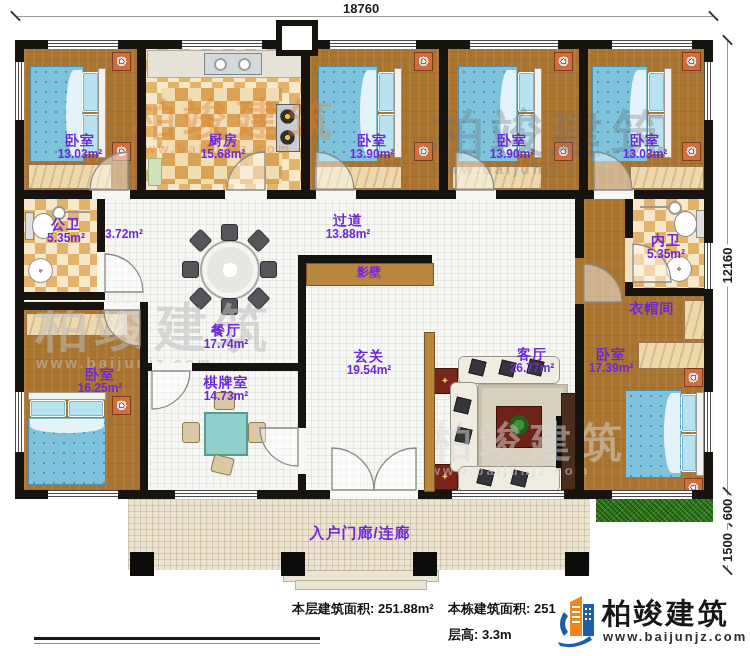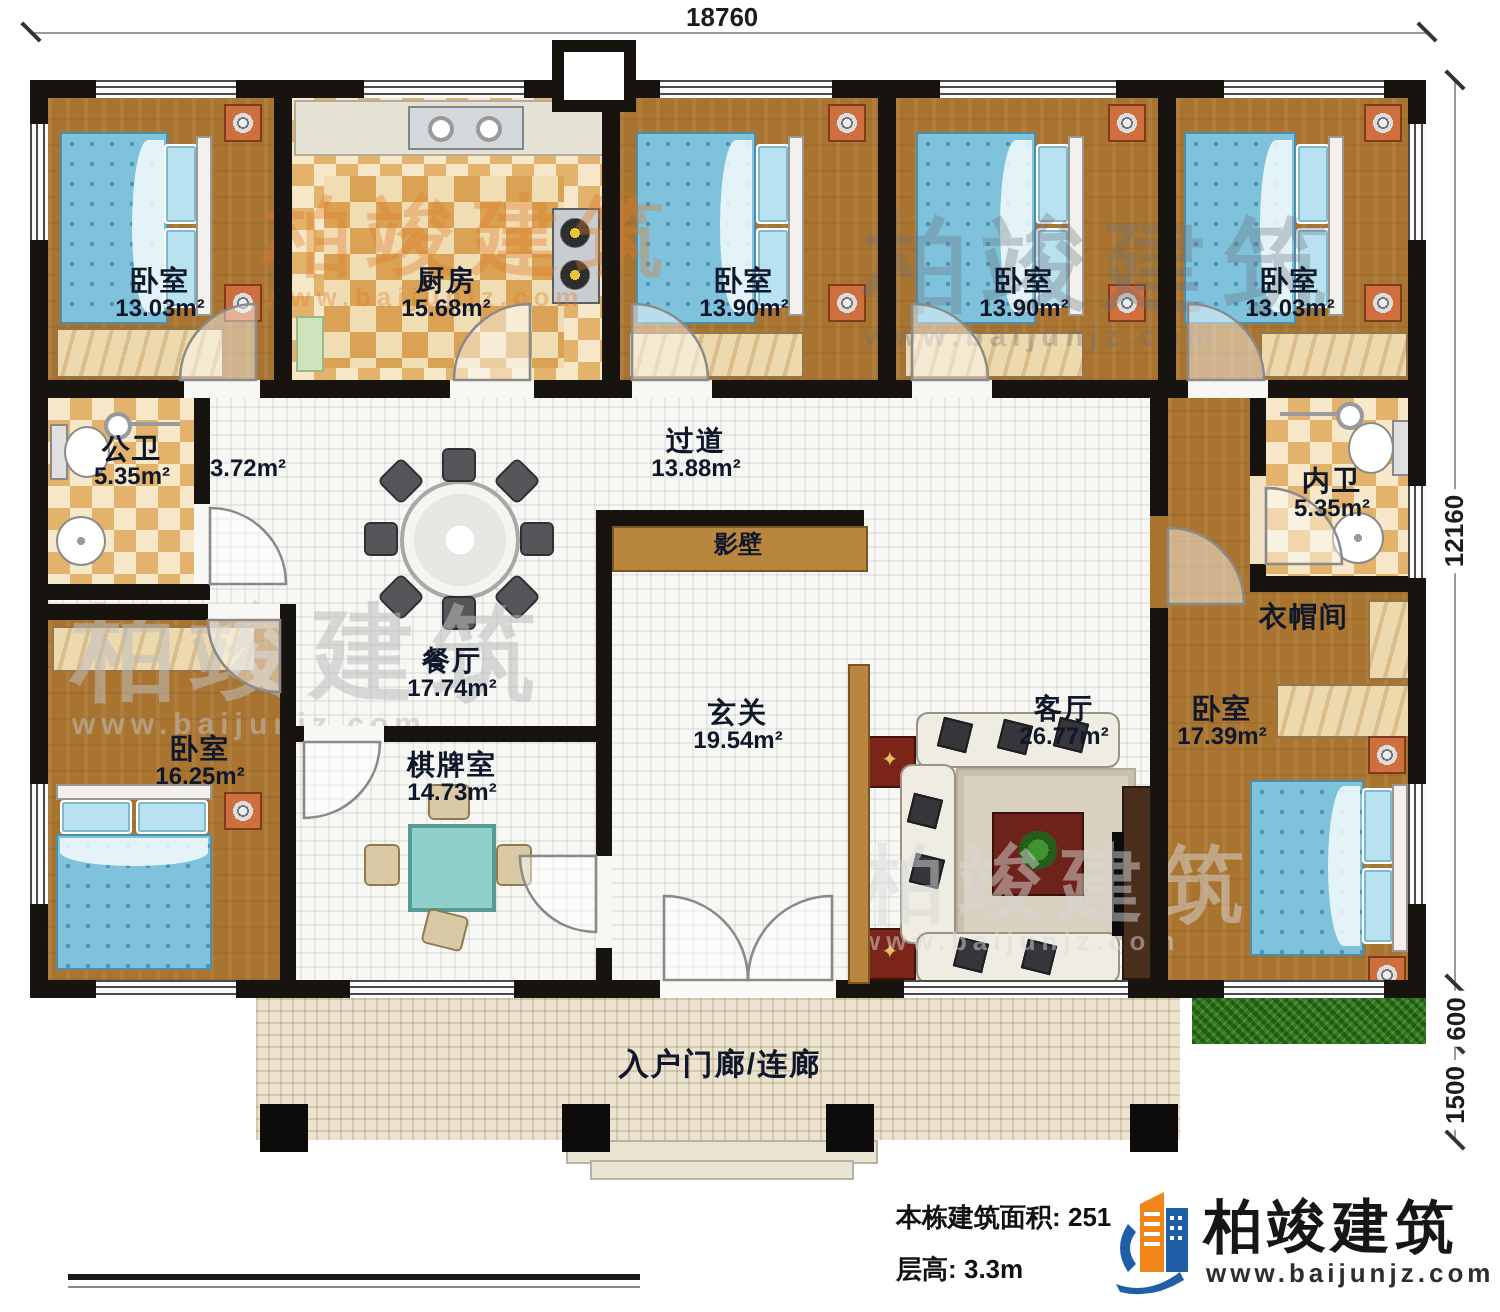--- a/index.html
+++ b/index.html
@@ -57,21 +57,21 @@
   .sinkunit{background:#d4d9db;border:1px solid #7e8689;}
   .stove{background:#c9cdd0;border:1px solid #5a5f63;}
   .burner{background:radial-gradient(circle,#e8c832 0 2.5px,#2e2e2e 2.5px 7px,#666 7px 8px);border-radius:50%;}
   .mat{background:#cfe4bd;border:1px solid #9ab886;}
   .pipe{background:#9a9a9a;}
   .knob{border:2px solid #9a9a9a;border-radius:50%;background:#fff;}
   .column{background:#0e0c0a;z-index:5;}
   .step{background:#eae4d2;border:1px solid #b8b2a2;z-index:1;}
   
   .rlabel{transform:translateX(-50%);display:flex;flex-direction:column;align-items:center;
-          z-index:7;font-weight:bold;color:#0f172a;white-space:nowrap;line-height:1.15;text-align:center;}
+          z-index:7;font-weight:bold;color:#6d28d9;white-space:nowrap;line-height:1.15;text-align:center;}
   .rname{font-size:14px;letter-spacing:1px;}
   .rarea{font-size:12px;}
   .dim{font-weight:bold;font-size:13px;color:#1c1c1c;background:#fff;padding:0 3px;white-space:nowrap;z-index:8;}
   .dimline{background:#9a9a9a;z-index:8;}
   .tick{width:13px;height:2px;background:#333;transform:rotate(45deg);z-index:8;}
   .rot{transform:rotate(-90deg);transform-origin:center;}
   .wm{z-index:3;font-weight:900;white-space:nowrap;line-height:1.05;pointer-events:none;}
   .wm .wm-main{letter-spacing:8px;}
   .wm .wm-sub{letter-spacing:3px;font-weight:700;}
   #arcs{position:absolute;left:0;top:0;z-index:6;pointer-events:none;}
@@ -386,20 +386,24 @@
   <div class="a tick" style="left:721px;top:491px"></div>
   <div class="a tick" style="left:721px;top:521px"></div>
   <div class="a tick" style="left:721px;top:569px"></div>
   <div class="a dim rot" style="left:706px;top:258px">12160</div>
   <div class="a dim rot" style="left:714px;top:502px">600</div>
   <div class="a dim rot" style="left:710px;top:540px">1500</div>
 
   <div id="infobar">
     <div class="u1"></div>
     <div class="u2"></div>
+    <div class="stat" style="left:292px;top:10px">
+      <span>本层建筑面积:</span>
+      <span>251.88m²</span>
+    </div>
     <div class="stat" style="left:448px;top:10px">
       <span>本栋建筑面积:</span>
       <span>251.88m²</span>
     </div>
     <div class="stat" style="left:448px;top:36px">
       <span>层高:</span>
       <span>3.3m</span>
     </div>
     <div id="logo">
       <svg width="42" height="56" viewBox="0 0 42 56" style="position:absolute;left:0;top:2px">

